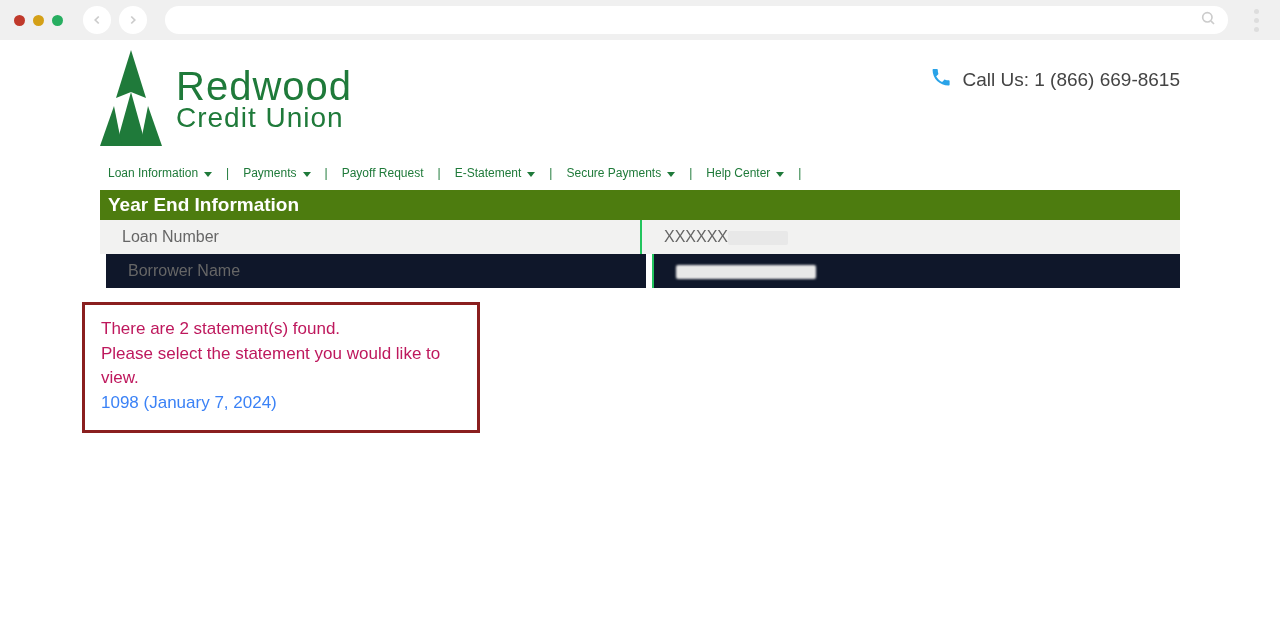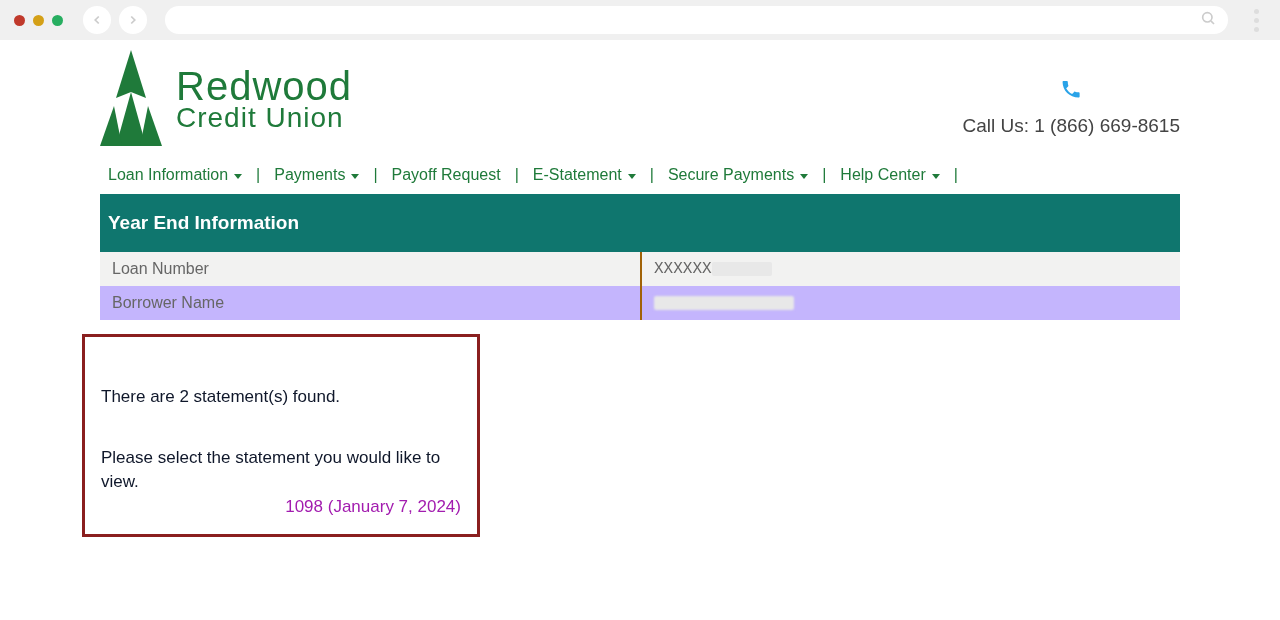--- a/index.html
+++ b/index.html
@@ -76,21 +76,21 @@
       border-radius: 50%;
       background: #ddd;
     }
     
     .page {
       padding: 0 100px;
     }
     .header-row {
       display: flex;
       justify-content: space-between;
-      align-items: center;
+      align-items: flex-start;
       padding-top: 6px;
     }
     .logo {
       display: flex;
       align-items: center;
       gap: 14px;
       color: #1f7a3a;
       padding-top: 4px;
     }
     .logo-mark {
@@ -113,29 +113,28 @@
       letter-spacing: 1px;
       margin-top: -2px;
     }
     .call-us {
       display: flex;
       align-items: center;
       gap: 10px;
       font-size: 19px;
       color: #444;
       padding-top: 20px;
-      flex-direction: column;
     }
     .call-us svg { width: 22px; height: 22px; }
     
     .main-nav {
       display: flex;
       gap: 14px;
       padding: 18px 0 10px 8px;
-      font-size: 16px;
+      font-size: 12px;
     }
     .nav-item {
       color: #1f7a3a;
       cursor: pointer;
       display: flex;
       align-items: center;
       gap: 6px;
     }
     .nav-item .caret {
       display: inline-block;
@@ -144,48 +143,47 @@
       border-left: 4px solid transparent;
       border-right: 4px solid transparent;
       border-top: 5px solid #1f7a3a;
       margin-top: 3px;
     }
     .nav-sep {
       color: #1f7a3a;
     }
     
     .section-header {
-      background: #0f766e;
+      background: #4d7c0f;
       color: #fff;
       font-size: 19px;
       font-weight: bold;
-      padding: 18px 8px;
+      padding: 4px 8px;
     }
     
     .info-table {
       width: 100%;
     }
     .info-row {
       display: flex;
     }
     .info-label, .info-value {
-      padding: 8px 12px;
+      padding: 8px 22px;
       font-size: 16px;
       color: #666;
     }
     .info-label {
       width: 540px;
     }
     .info-value {
       flex: 1;
-      border-left: 2px solid #a16207;
-      font-family: Liberation Mono, monospace;
+      border-left: 2px solid #22c55e;
     }
     .row-odd .info-label, .row-odd .info-value { background: #f2f2f1; }
-    .row-even .info-label, .row-even .info-value { background: #c4b5fd; }
+    .row-even .info-label, .row-even .info-value { background: #0f172a; margin-left: 6px; }
     .redacted {
       display: inline-block;
       width: 60px;
       height: 14px;
       background: #e8e8e8;
       vertical-align: middle;
       border-radius: 2px;
     }
     .redacted.long {
       width: 140px;
@@ -195,28 +193,26 @@
     .statements-box {
       margin-top: 14px;
       margin-left: -18px;
       border: 3px solid #8a1f1f;
       padding: 12px 16px 14px 16px;
       width: 398px;
       font-size: 17px;
       line-height: 1.45;
     }
     .statements-box .msg {
-      color: #0f172a;
-      margin-top: 36px;
+      color: #be185d;
     }
     .statements-box .stmt-link {
-      color: #a21caf;
+      color: #3b82f6;
       cursor: pointer;
       display: block;
-      text-align: right;
     }
   </style>
 </head>
 <body>
 
 <div class="browser-chrome">
   <div class="traffic-lights">
     <div class="traffic-light tl-red"></div>
     <div class="traffic-light tl-yellow"></div>
     <div class="traffic-light tl-green"></div>

